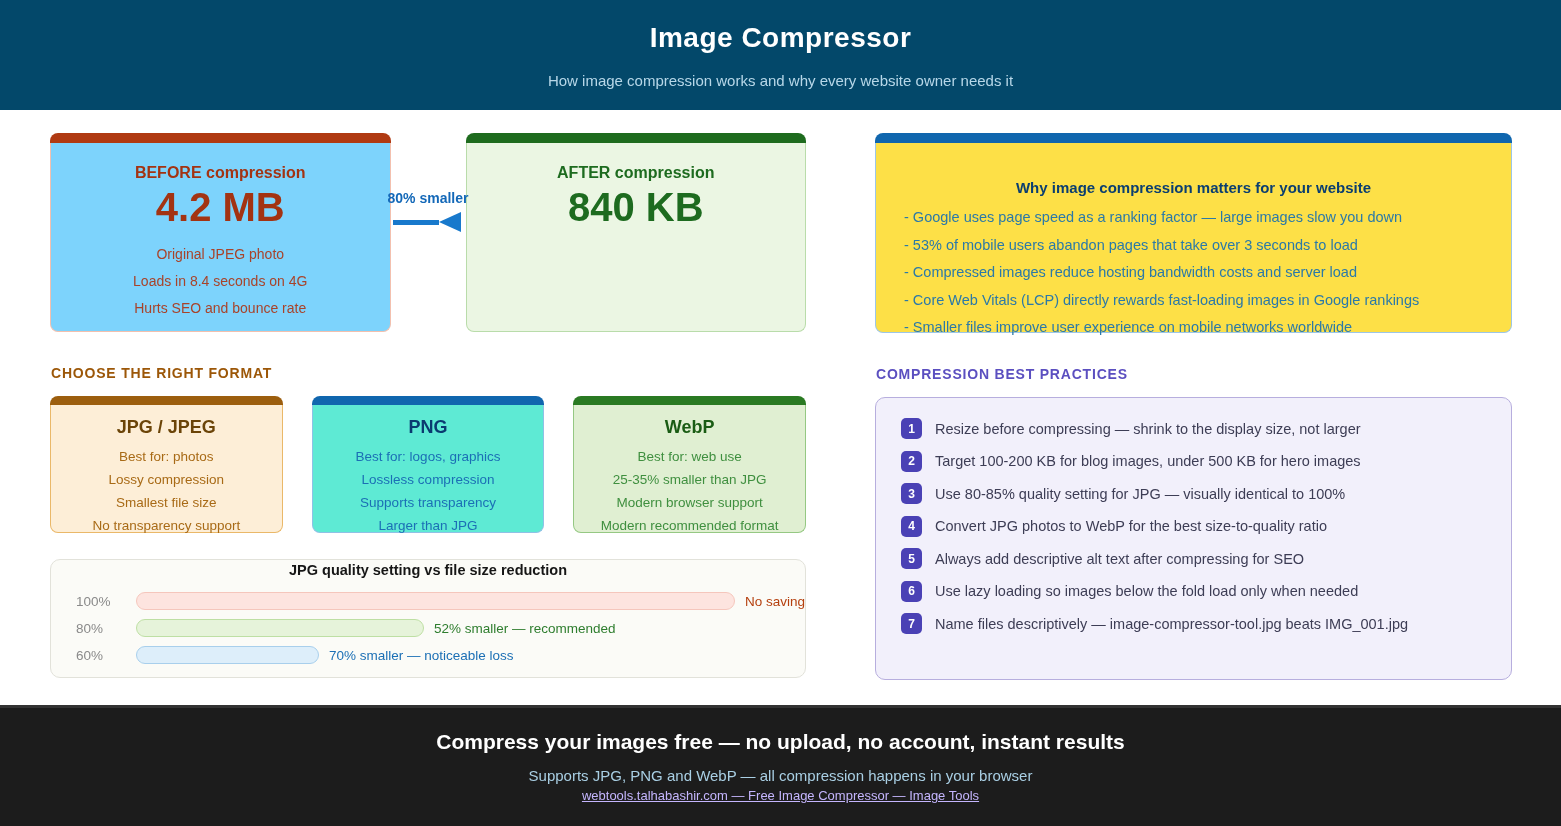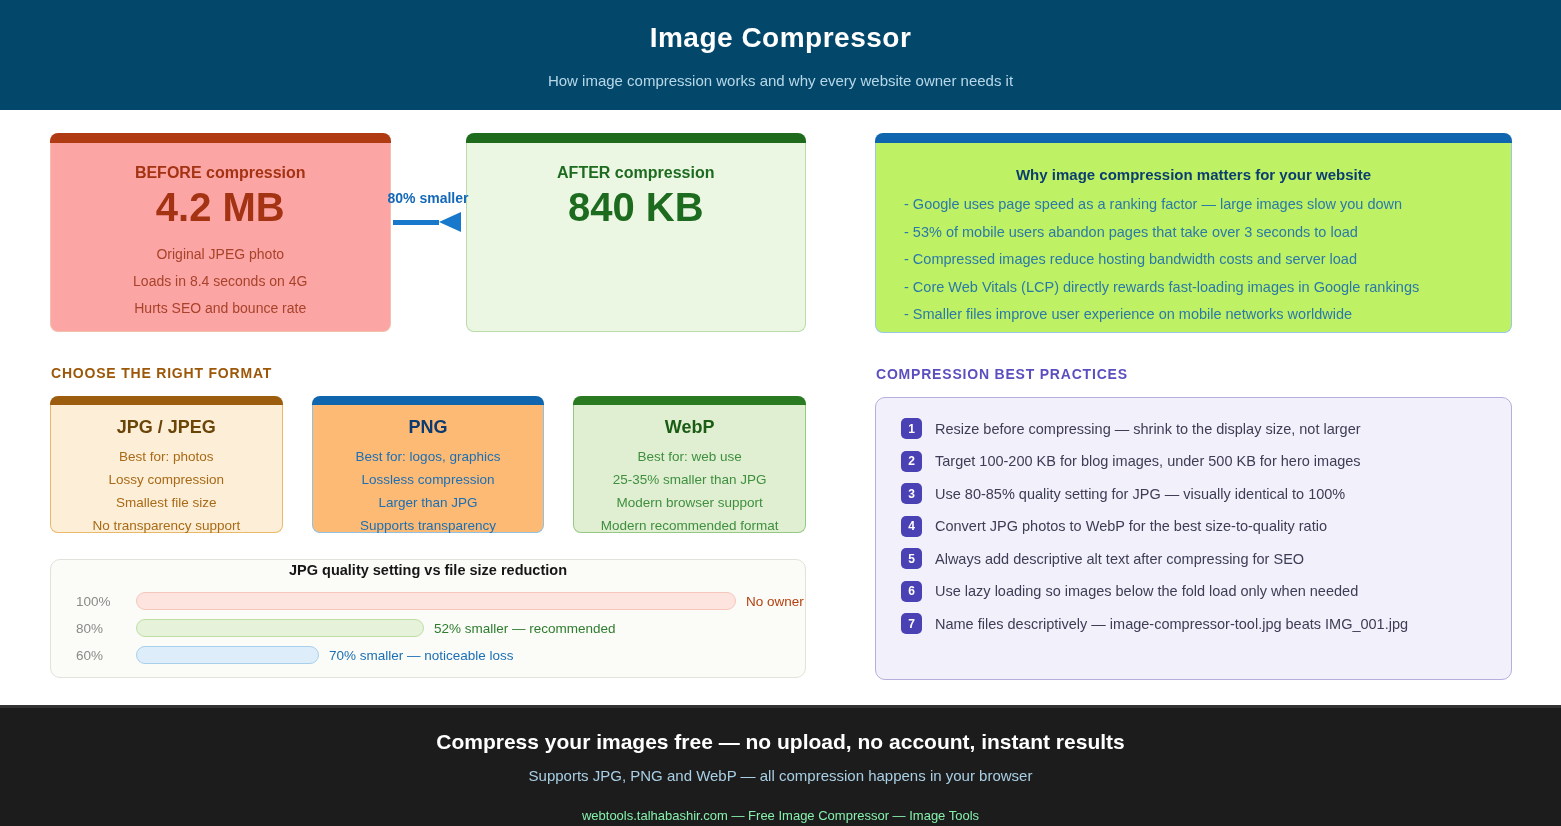--- a/index.html
+++ b/index.html
@@ -20,21 +20,21 @@
   .card-body { border: 1px solid; border-top: none; border-radius: 0 0 8px 8px; text-align: center; }
 
   
   .compare-row { display: flex; align-items: flex-start; height: 199px; }
   .ba-card { width: 350px; }
   .ba-card .card-body { height: 189px; padding-top: 21px; }
   .ba-label { font-size: 16px; font-weight: bold; }
   .ba-size { font-size: 40px; font-weight: bold; margin-top: 3px; }
   .ba-lines { margin-top: 11px; font-size: 14px; line-height: 27px; }
   .before .cap { background: #b03a12; }
-  .before .card-body { background: #fca5a5; border-color: #f3c0ae; }
+  .before .card-body { background: #7dd3fc; border-color: #f3c0ae; }
   .before .ba-label, .before .ba-size { color: #a33312; }
   .before .ba-lines { color: #a8432a; }
   .after .cap { background: #1e6b1e; }
   .after .card-body { background: #ebf6e3; border-color: #b9dcaa; }
   .after .ba-label, .after .ba-size { color: #1d6b1f; }
   .after .ba-lines { color: #3d8b3d; }
 
   .arrow-col { width: 75px; position: relative; height: 199px; flex-shrink: 0; }
   .arrow-label { position: absolute; top: 57px; left: 50%; transform: translateX(-50%); white-space: nowrap; font-size: 14px; font-weight: bold; color: #1368b8; }
   .arrow-shape { position: absolute; top: 79px; left: 2px; display: flex; align-items: center; }
@@ -51,21 +51,21 @@
   .fmt-card { width: 242px; }
   .fmt-card .cap { height: 9px; }
   .fmt-card .card-body { height: 128px; padding-top: 12px; }
   .fmt-title { font-size: 18px; font-weight: bold; }
   .fmt-lines { margin-top: 7px; font-size: 13.5px; line-height: 23px; }
   .fmt-jpg .cap { background: #9c5e0e; }
   .fmt-jpg .card-body { background: #fdeed7; border-color: #eab869; }
   .fmt-jpg .fmt-title { color: #6b4408; }
   .fmt-jpg .fmt-lines { color: #a86a16; }
   .fmt-png .cap { background: #1066ae; }
-  .fmt-png .card-body { background: #fdba74; border-color: #8fc1e5; }
+  .fmt-png .card-body { background: #5eead4; border-color: #8fc1e5; }
   .fmt-png .fmt-title { color: #0a3a70; }
   .fmt-png .fmt-lines { color: #1b6fb5; }
   .fmt-webp .cap { background: #2a7a22; }
   .fmt-webp .card-body { background: #e0efd2; border-color: #95c883; }
   .fmt-webp .fmt-title { color: #1a5c14; }
   .fmt-webp .fmt-lines { color: #3f8f3f; }
 
   
   .chart-panel { margin-top: 26px; width: 756px; height: 119px; background: #fbfbf7; border: 1px solid #e2e2da; border-radius: 10px; padding-top: 2px; overflow: hidden; }
   .chart-title { text-align: center; font-size: 14.5px; font-weight: bold; color: #161616; margin-bottom: 14px; }
@@ -75,35 +75,35 @@
   .bar-pink { background: #fde4df; border-color: #f5c6bc; }
   .bar-green { background: #e6f3da; border-color: #bedfa4; }
   .bar-blue { background: #ddeefa; border-color: #a8cfec; }
   .chart-note { margin-left: 10px; font-size: 13.5px; white-space: nowrap; }
   .note-red { color: #b5400f; }
   .note-green { color: #2e7d2e; }
   .note-blue { color: #1b6fb5; }
 
   
   .why-card .cap { background: #1066ae; }
-  .why-card .card-body { background: #bef264; border-color: #9cc6e7; height: 190px; padding-top: 23px; text-align: left; }
+  .why-card .card-body { background: #fde047; border-color: #9cc6e7; height: 190px; padding-top: 36px; text-align: left; }
   .why-title { text-align: center; font-size: 15px; font-weight: bold; color: #0b3e70; }
   .why-bullets { margin-top: 8px; padding-left: 28px; font-size: 14.5px; line-height: 27.5px; color: #2b79a8; }
 
   
   .bp-card { height: 283px; background: #f2f0fb; border: 1px solid #b7aede; border-radius: 10px; padding: 20px 0 0 25px; }
   .bp-item { display: flex; align-items: center; margin-bottom: 11.5px; }
   .bp-num { width: 21px; height: 21px; flex-shrink: 0; background: #4a41b5; color: #ffffff; border-radius: 5px; font-size: 12px; font-weight: bold; display: flex; align-items: center; justify-content: center; }
   .bp-text { margin-left: 13px; font-size: 14.5px; color: #3d3d55; }
 
   
   .footer { position: absolute; left: 0; top: 705px; width: 1561px; height: 121px; background: #1c1c1c; border-top: 3px solid #333333; text-align: center; padding-top: 22px; }
   .footer-title { color: #ffffff; font-size: 21px; font-weight: bold; }
   .footer-sub { color: #a9cfe4; font-size: 15px; margin-top: 13px; }
-  .footer-credit { color: #86efac; font-size: 13px; margin-top: 24px; }
+  .footer-credit { color: #c4b5fd; font-size: 13px; margin-top: 4px; text-decoration: underline; }
 </style>
 </head>
 <body>
 
 <div class="hero">
   <h1>Image Compressor</h1>
   <p>How image compression works and why every website owner needs it</p>
 </div>
 
 <div class="main">
@@ -156,22 +156,22 @@
           </div>
         </div>
       </div>
       <div class="fmt-card fmt-png">
         <div class="cap"></div>
         <div class="card-body">
           <div class="fmt-title">PNG</div>
           <div class="fmt-lines">
             <div>Best for: logos, graphics</div>
             <div>Lossless compression</div>
+            <div>Supports transparency</div>
             <div>Larger than JPG</div>
-            <div>Supports transparency</div>
           </div>
         </div>
       </div>
       <div class="fmt-card fmt-webp">
         <div class="cap"></div>
         <div class="card-body">
           <div class="fmt-title">WebP</div>
           <div class="fmt-lines">
             <div>Best for: web use</div>
             <div>25-35% smaller than JPG</div>
@@ -180,21 +180,21 @@
           </div>
         </div>
       </div>
     </div>
 
     <div class="chart-panel">
       <div class="chart-title">JPG quality setting vs file size reduction</div>
       <div class="chart-row">
         <div class="chart-row-label">100%</div>
         <div class="chart-bar bar-pink" style="width: 600px;"></div>
-        <div class="chart-note note-red">No owner</div>
+        <div class="chart-note note-red">No saving</div>
       </div>
       <div class="chart-row">
         <div class="chart-row-label">80%</div>
         <div class="chart-bar bar-green" style="width: 288px;"></div>
         <div class="chart-note note-green">52% smaller — recommended</div>
       </div>
       <div class="chart-row">
         <div class="chart-row-label">60%</div>
         <div class="chart-bar bar-blue" style="width: 183px;"></div>
         <div class="chart-note note-blue">70% smaller — noticeable loss</div>

